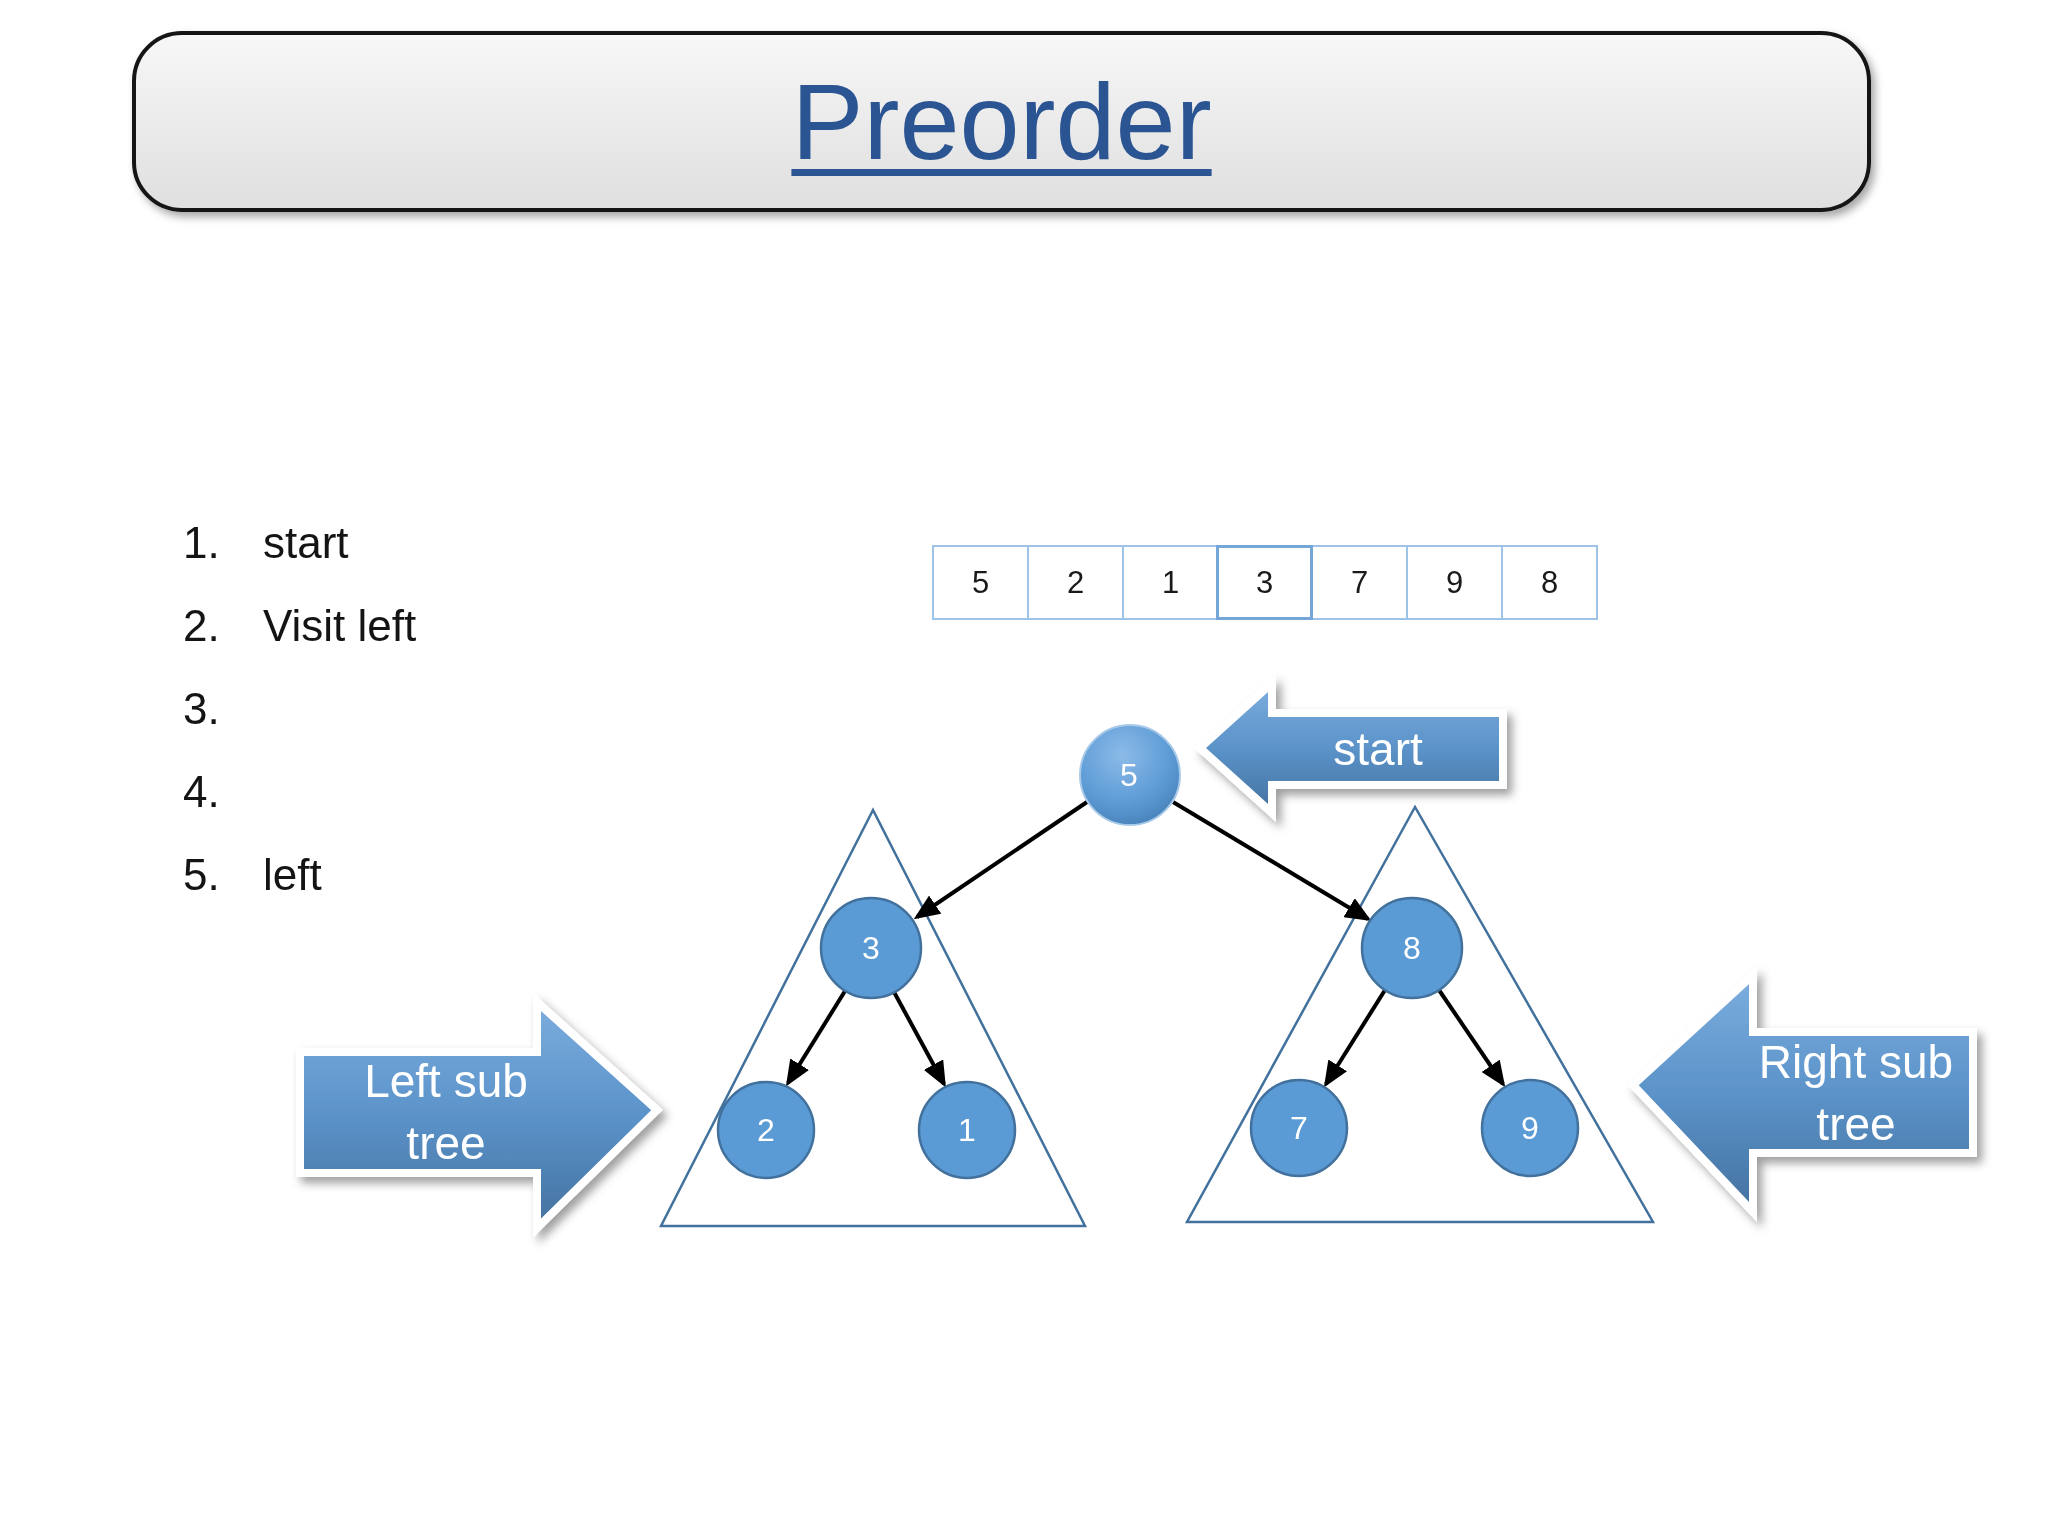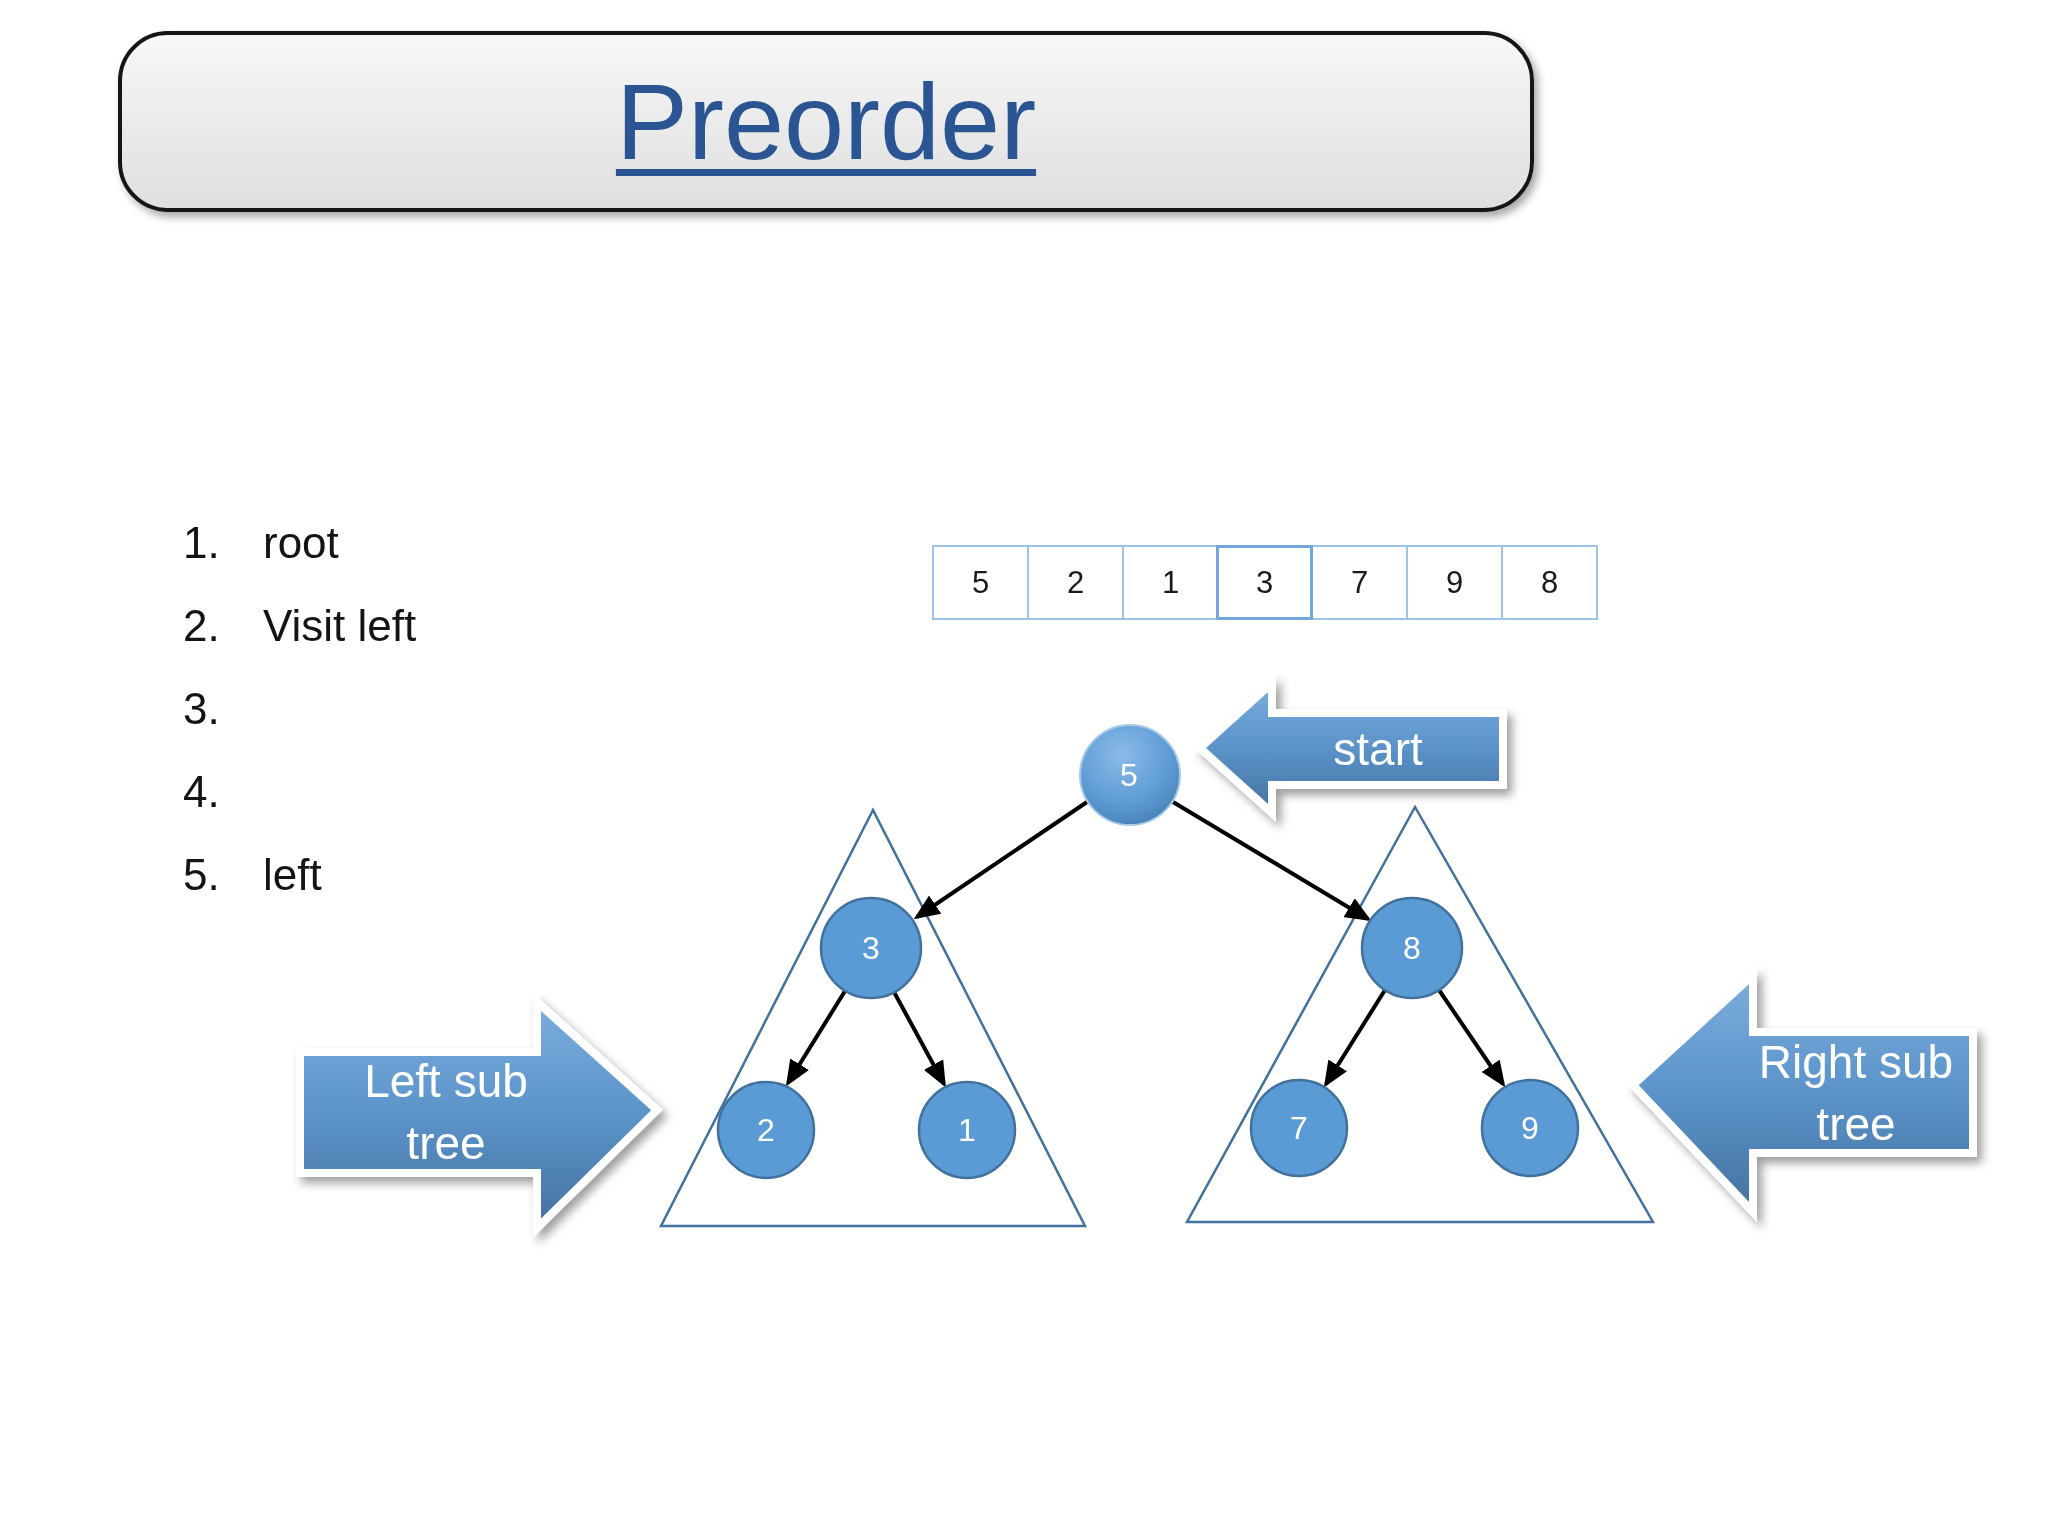--- a/index.html
+++ b/index.html
@@ -2,21 +2,21 @@
 <html><head>
 <meta charset="utf-8">
 <style>
   html,body{margin:0;padding:0;background:#fff;}
   .slide{
     position:relative;width:2048px;height:1536px;background:#ffffff;overflow:hidden;
     font-family:"Liberation Sans",sans-serif;
   }
   
   .title-box{
-    position:absolute;left:118px;top:31px;width:1416px;height:181px;
+    position:absolute;left:132px;top:31px;width:1739px;height:181px;
     box-sizing:border-box;border:4px solid #151515;border-radius:50px;
     background:linear-gradient(180deg,#f7f7f7 0%,#ececec 45%,#dfdfdf 100%);
     box-shadow:4px 5px 9px rgba(0,0,0,.35);
     display:flex;align-items:center;justify-content:center;
   }
   .title-text{
     font-size:108px;color:#2b5492;line-height:1;
     text-decoration:underline;text-decoration-thickness:7px;text-underline-offset:10px;
   }
   
@@ -47,21 +47,21 @@
 
 <div class="slide">
 
   <div class="title-box">
     <span class="title-text">Preorder</span>
   </div>
 
   <div class="steps">
     <div class="step">
       <span class="num">1.</span>
-      <span class="txt">root</span>
+      <span class="txt">start</span>
     </div>
     <div class="step">
       <span class="num">2.</span>
       <span class="txt">Visit left</span>
     </div>
     <div class="step">
       <span class="num">3.</span>
     </div>
     <div class="step">
       <span class="num">4.</span>

